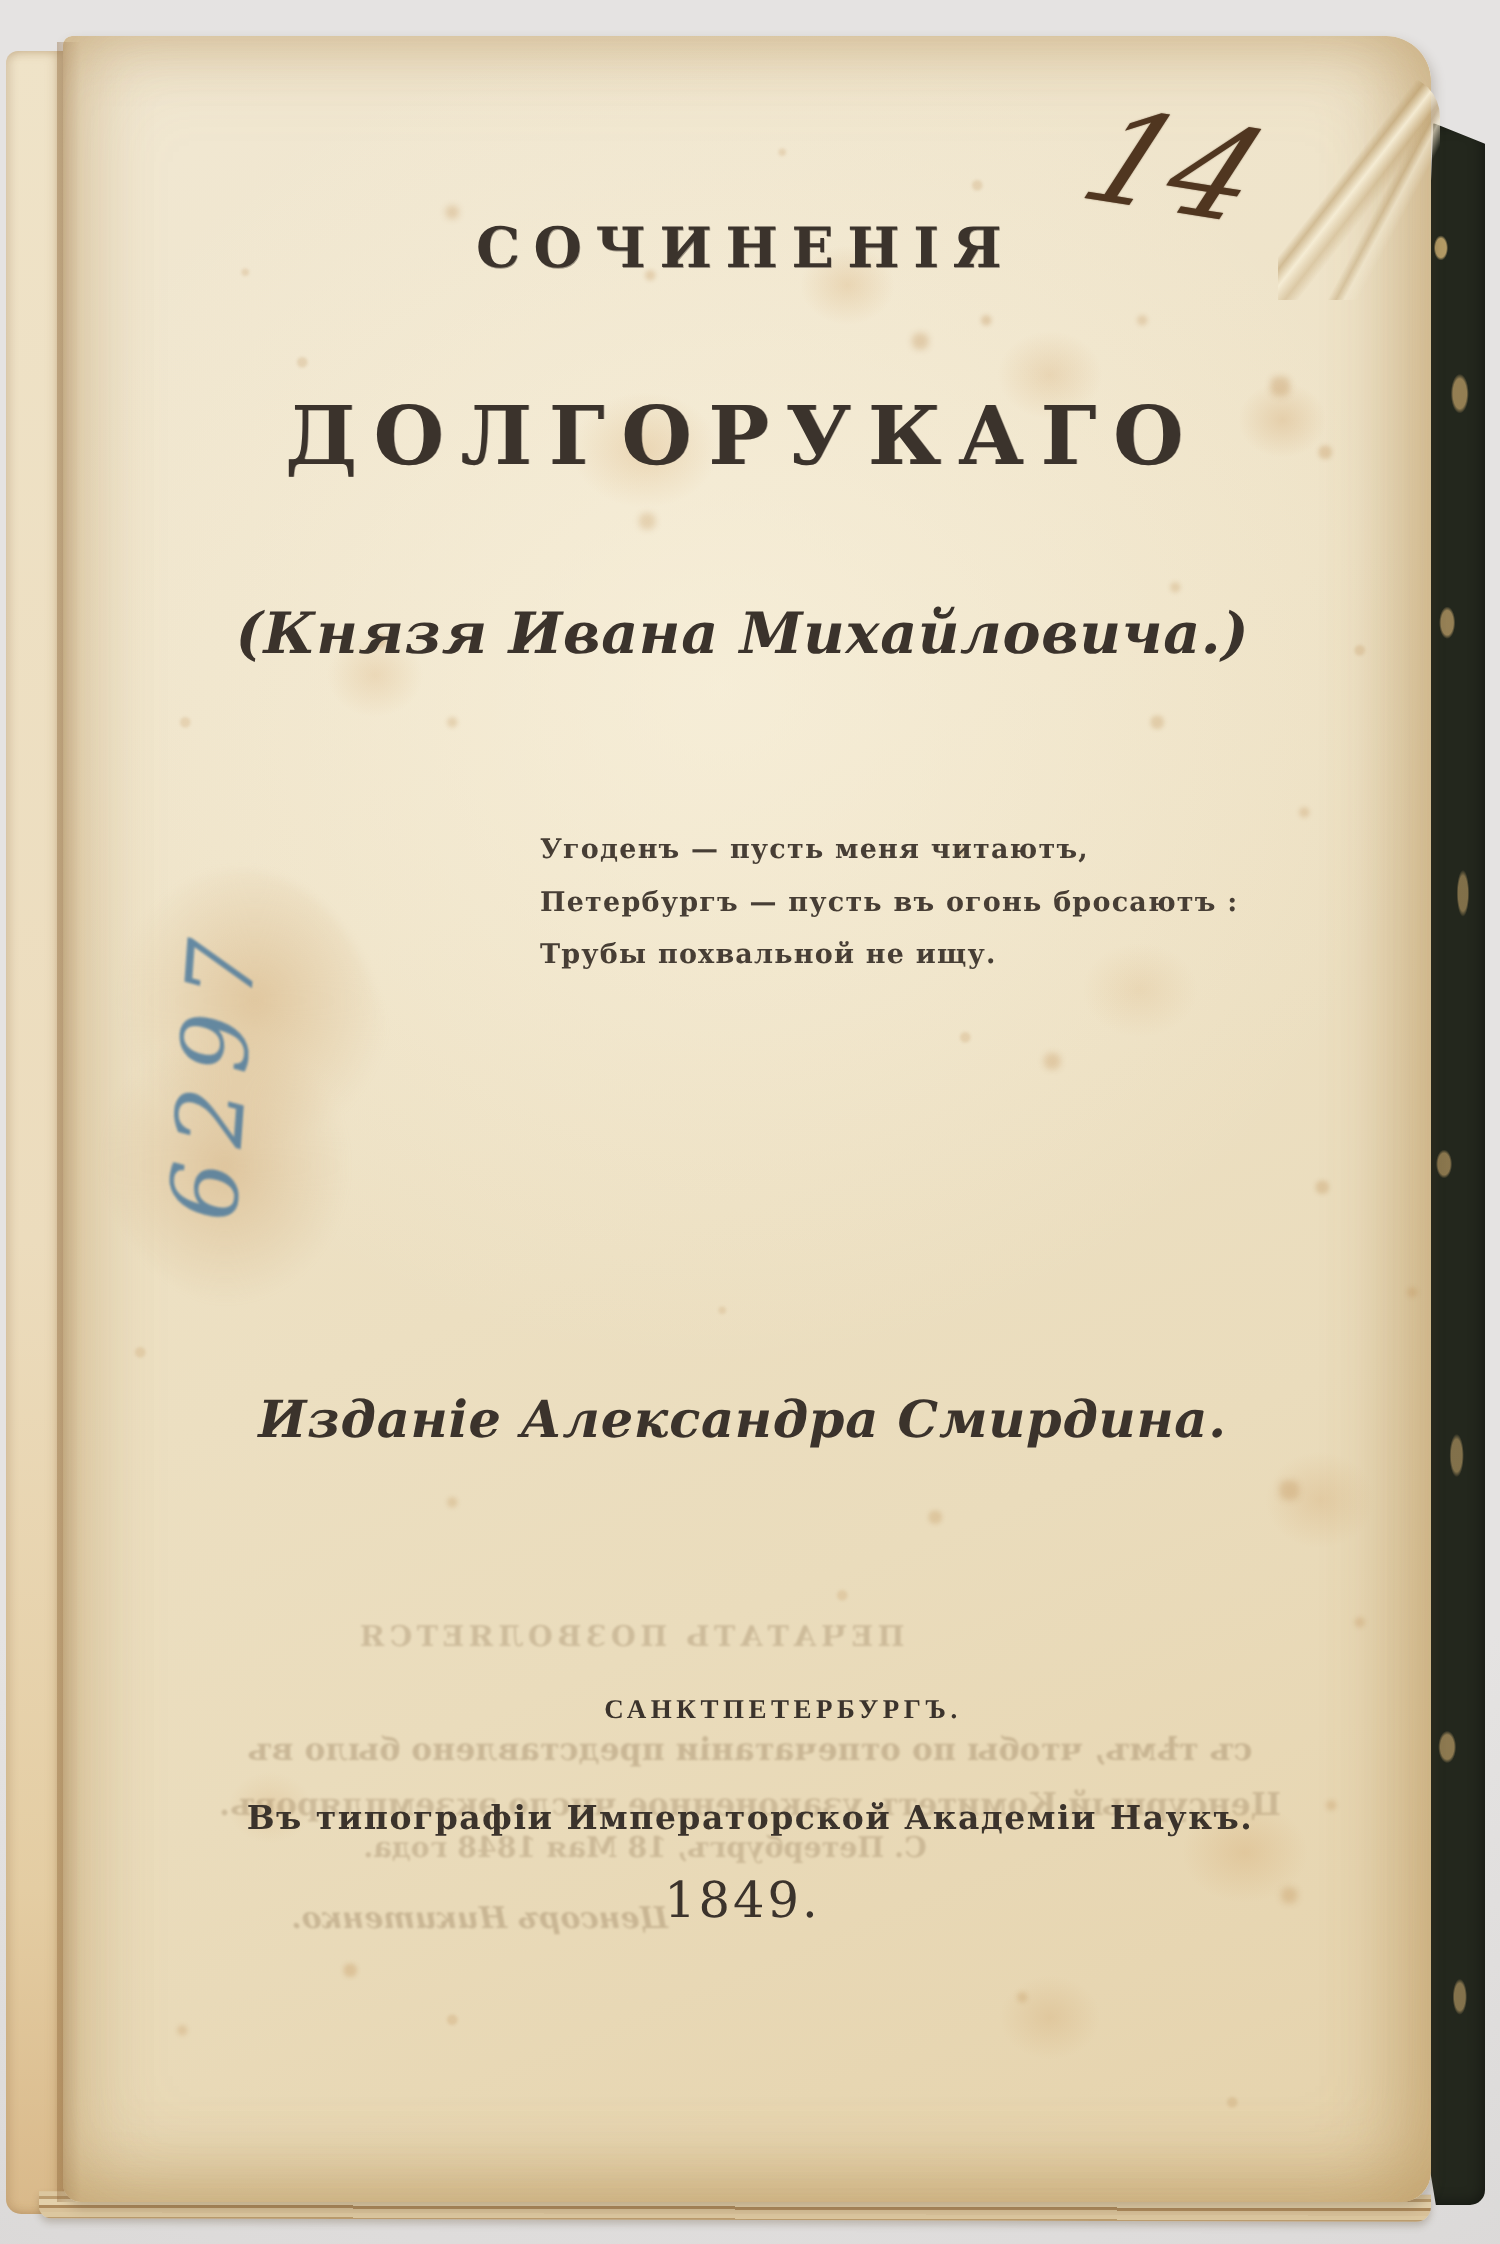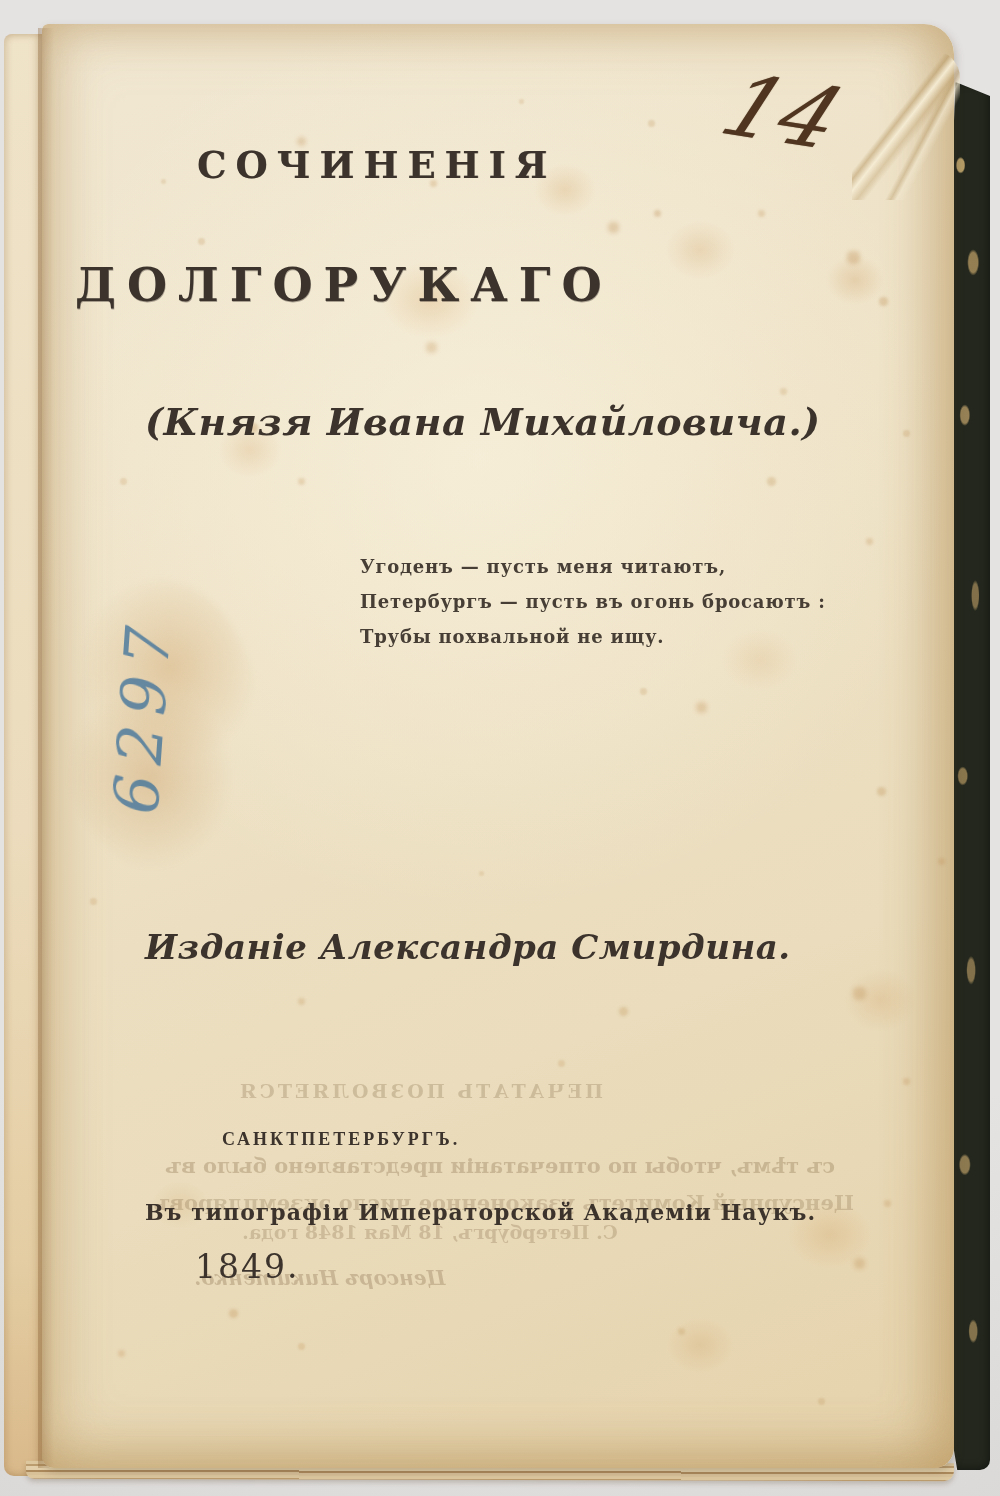--- a/index.html
+++ b/index.html
@@ -116,24 +116,24 @@
   .stain-blob{
     position:absolute;left:60px;top:580px;width:200px;height:290px;pointer-events:none;
     background:
       radial-gradient(60% 45% at 55% 30%, rgba(212,176,126,.55), rgba(0,0,0,0) 75%),
       radial-gradient(55% 42% at 45% 68%, rgba(208,170,120,.50), rgba(0,0,0,0) 75%);
     filter:blur(3px);
     border-radius:50%;
   }
 
   
-  .print{position:absolute;color:var(--ink,#3b332c);}
+  .print{position:absolute;color:var(--ink,#3b332c);text-align:center;}
   .series-title{top:143px;left:197px;width:600px;font-size:37px;font-weight:700;letter-spacing:9px;
     text-shadow:.4px .4px 0 rgba(59,51,44,.45);}
-  .main-title{top:258px;left:75px;width:840px;font-size:46px;font-weight:700;letter-spacing:11px;
+  .main-title{top:258px;left:75px;width:840px;font-size:54px;font-weight:700;letter-spacing:11px;
     text-shadow:.5px .5px 0 rgba(59,51,44,.4);}
   .subtitle{top:399px;left:145px;width:700px;font-size:38px;font-weight:700;font-style:italic;letter-spacing:.5px;}
   .epigraph{top:549px;left:360px;width:520px;text-align:left;font-size:18px;font-weight:700;
     line-height:35px;letter-spacing:.8px;color:#473e35;}
   .volume{top:796px;left:195px;width:600px;font-size:25px;font-weight:700;letter-spacing:4px;}
   .edition{top:927px;left:145px;width:700px;font-size:34px;font-weight:700;font-style:italic;letter-spacing:.5px;}
   .city{top:1129px;left:222px;width:600px;font-size:18px;font-weight:700;letter-spacing:3px;font-family:Liberation Serif, serif;}
   .printer{top:1199px;left:145px;width:710px;font-size:22px;font-weight:700;letter-spacing:1px;}
   .year{top:1247px;left:195px;width:600px;font-size:33px;font-weight:400;letter-spacing:2px;}
 

